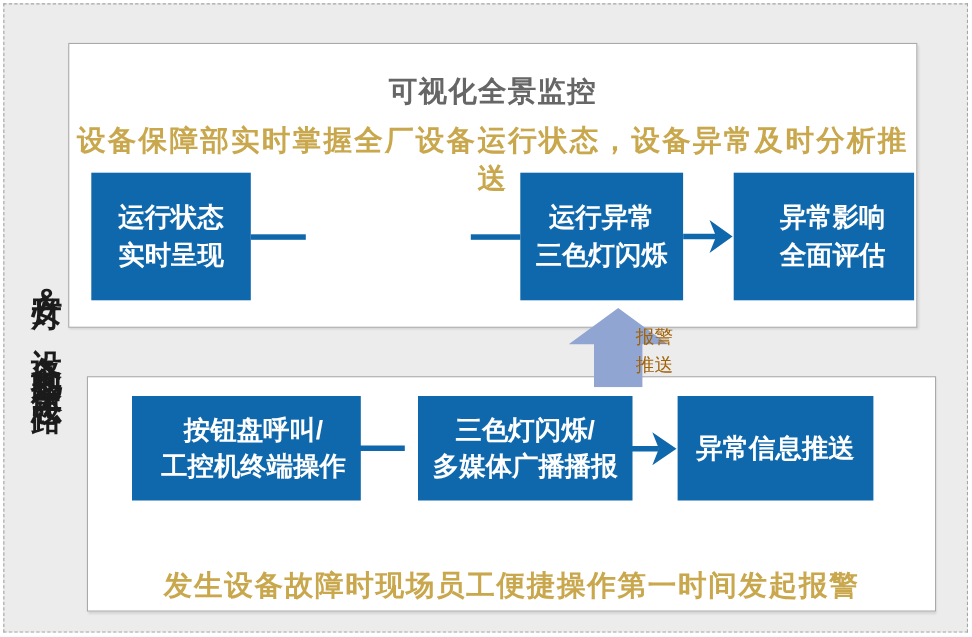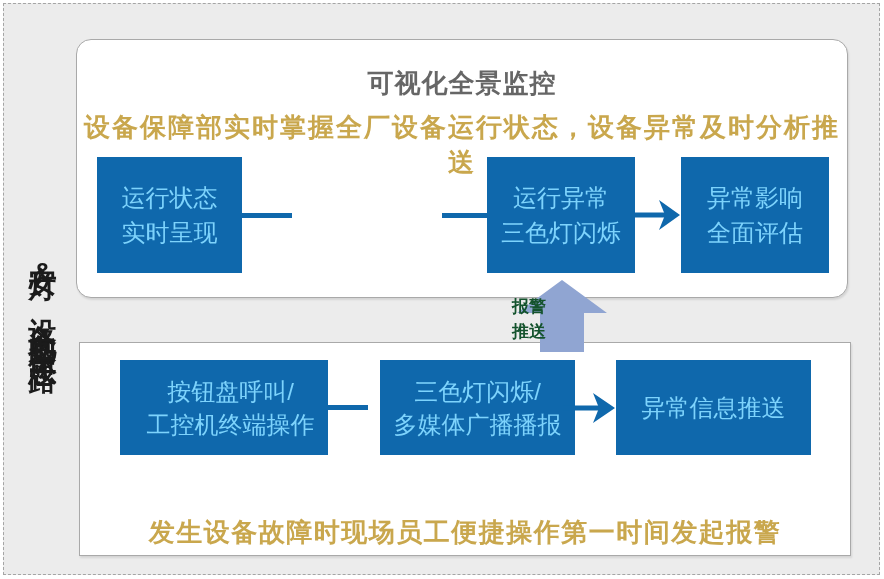--- a/index.html
+++ b/index.html
@@ -16,55 +16,55 @@
     display:flex;align-items:center;justify-content:center;
     writing-mode:vertical-rl;text-orientation:upright;
     font-size:28px;font-weight:bold;letter-spacing:7px;
     color:var(--sidebar-text,#1B1B1B);
   }
   .panel{
     position:absolute;background:#ffffff;
     border:1px solid var(--panel-border,#A9A9A9);
     box-shadow:1px 2px 2px rgba(0,0,0,0.10);
   }
-  .panel-top{left:72px;top:35px;width:770px;height:257px;border-radius:15px;}
+  .panel-top{left:58px;top:35px;width:770px;height:257px;}
   .panel-bottom{left:75px;top:338px;width:770px;height:212px;}
   .panel-title{
     position:absolute;left:0;width:100%;text-align:center;
     font-size:26px;font-weight:bold;color:var(--title-gray,#666666);
     letter-spacing:1px;
   }
   .panel-top .panel-title{top:26px;}
   .panel-bottom .panel-title{top:124px;}
   .panel-subtitle{
     position:absolute;left:0;width:100%;text-align:center;
     font-size:26px;font-weight:bold;color:var(--gold,#C9A74D);
     letter-spacing:2px;
   }
   .panel-top .panel-subtitle{top:70px;}
   .panel-bottom .panel-subtitle{top:172px;letter-spacing:1.5px;}
   .step-box{
     position:absolute;background:var(--box-blue,#0F68AC);
-    color:#7dd3fc;font-weight:normal;text-align:center;
+    color:#ffffff;font-weight:bold;text-align:center;
     display:flex;align-items:center;justify-content:center;
     white-space:pre-line;
   }
   .step-top{top:117px;height:116px;font-size:24px;line-height:35px;}
   .step-bottom{top:17px;height:95px;font-size:24px;line-height:33px;}
   .conn-line{
     position:absolute;height:5px;background:var(--box-blue,#0F68AC);
   }
   .conn-arrow{position:absolute;}
   .conn-arrow .shaft{stroke:var(--box-blue,#0F68AC);stroke-width:5;}
   .conn-arrow .head{fill:var(--box-blue,#0F68AC);}
   .up-arrow-svg{position:absolute;left:508px;top:276px;z-index:5;}
   .up-arrow-svg .body{fill:var(--up-arrow-blue,#90A5D2);}
   .up-arrow-label{
     position:absolute;left:508px;top:290px;width:100px;z-index:6;
-    text-align:left;color:#14532d;font-weight:bold;
+    text-align:right;color:#a16207;font-weight:normal;
     font-size:17px;line-height:25px;white-space:pre-line;
   }
 </style>
 </head>
 <body>
 
 <div class="frame">
 
   <div class="sidebar-title">安灯&amp;设备地图整体思路</div>
 
@@ -83,21 +83,21 @@
     <div class="step-box step-top" style="left:410px;width:148px;">
       <span>运行异常
 三色灯闪烁</span>
     </div>
 
     <svg class="conn-arrow" style="left:558px;top:157px;" width="46" height="36" viewBox="0 0 46 36">
       <line class="shaft" x1="0" y1="18" x2="30" y2="18"></line>
       <polygon class="head" points="24,3 45,18 24,33 30,18"></polygon>
     </svg>
 
-    <div class="step-box step-top" style="left:604px;width:148px;">
+    <div class="step-box step-top" style="left:604px;width:148px;padding-left:16px;">
       <span>异常影响
 全面评估</span>
     </div>
   </div>
 
   <div class="panel panel-bottom">
     <div class="panel-subtitle">发生设备故障时现场员工便捷操作第一时间发起报警</div>
 
     <div class="step-box step-bottom" style="left:40px;width:195px;padding-left:13px;">
       <span>按钮盘呼叫/
@@ -108,21 +108,21 @@
     <div class="step-box step-bottom" style="left:300px;width:195px;">
       <span>三色灯闪烁/
 多媒体广播播报</span>
     </div>
 
     <svg class="conn-arrow" style="left:483px;top:47px;" width="53" height="36" viewBox="0 0 53 36">
       <line class="shaft" x1="0" y1="18" x2="36" y2="18"></line>
       <polygon class="head" points="30,3 52,18 30,33 36,18"></polygon>
     </svg>
 
-    <div class="step-box step-bottom" style="left:536px;width:195px;">
+    <div class="step-box step-bottom" style="left:536px;width:178px;">
       <span>异常信息推送</span>
     </div>
   </div>
 
   <svg class="up-arrow-svg" width="100" height="72" viewBox="0 0 100 72">
     <polygon class="body" points="50,0 95,33 72,33 72,72 28,72 28,33 5,33"></polygon>
   </svg>
   <div class="up-arrow-label">报警
 推送</div>
 

